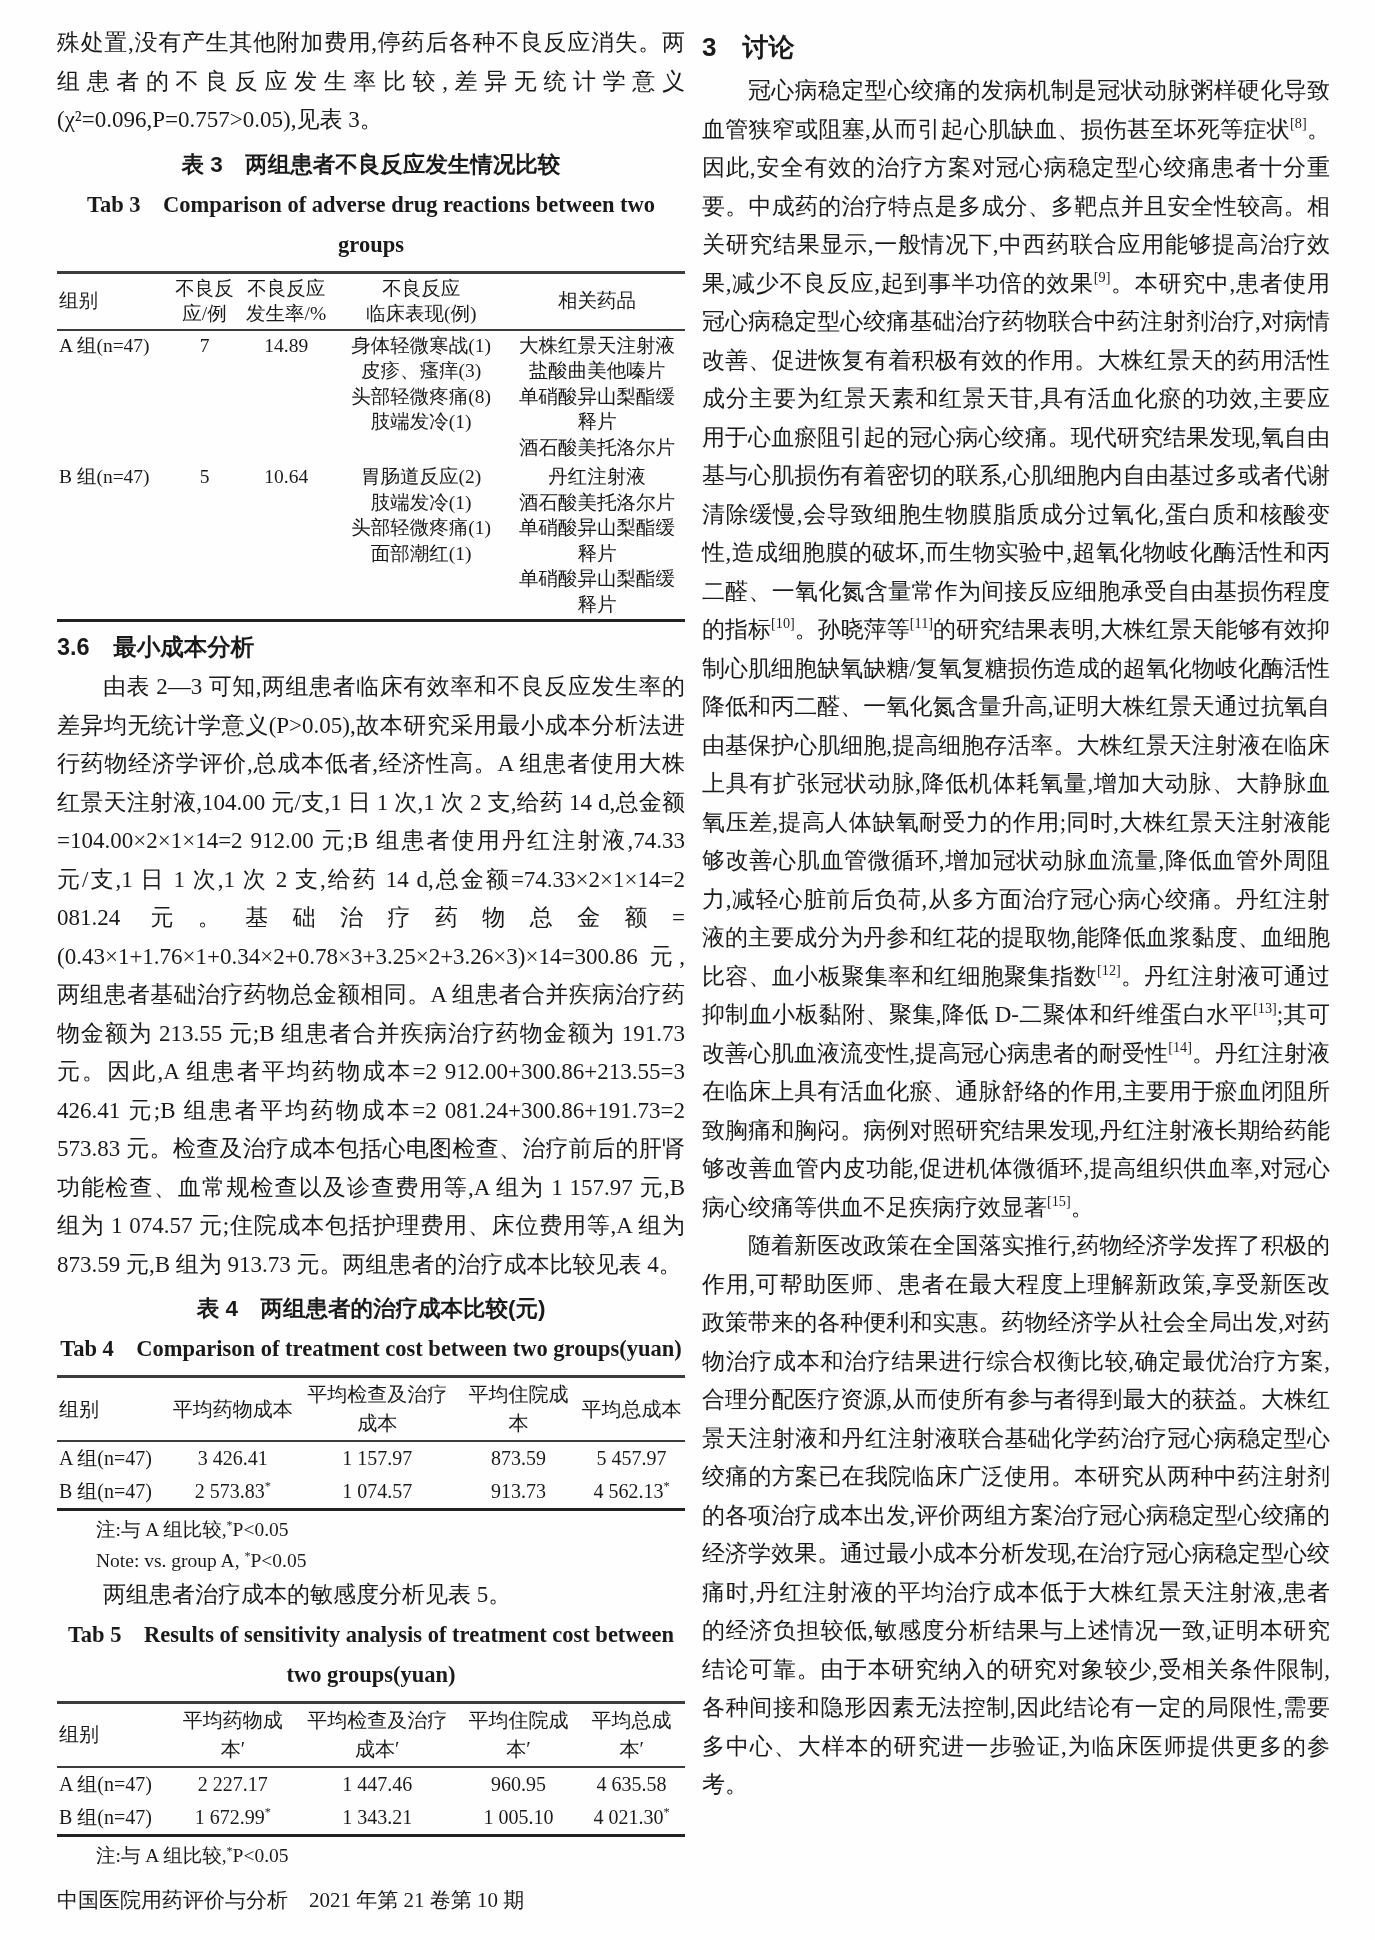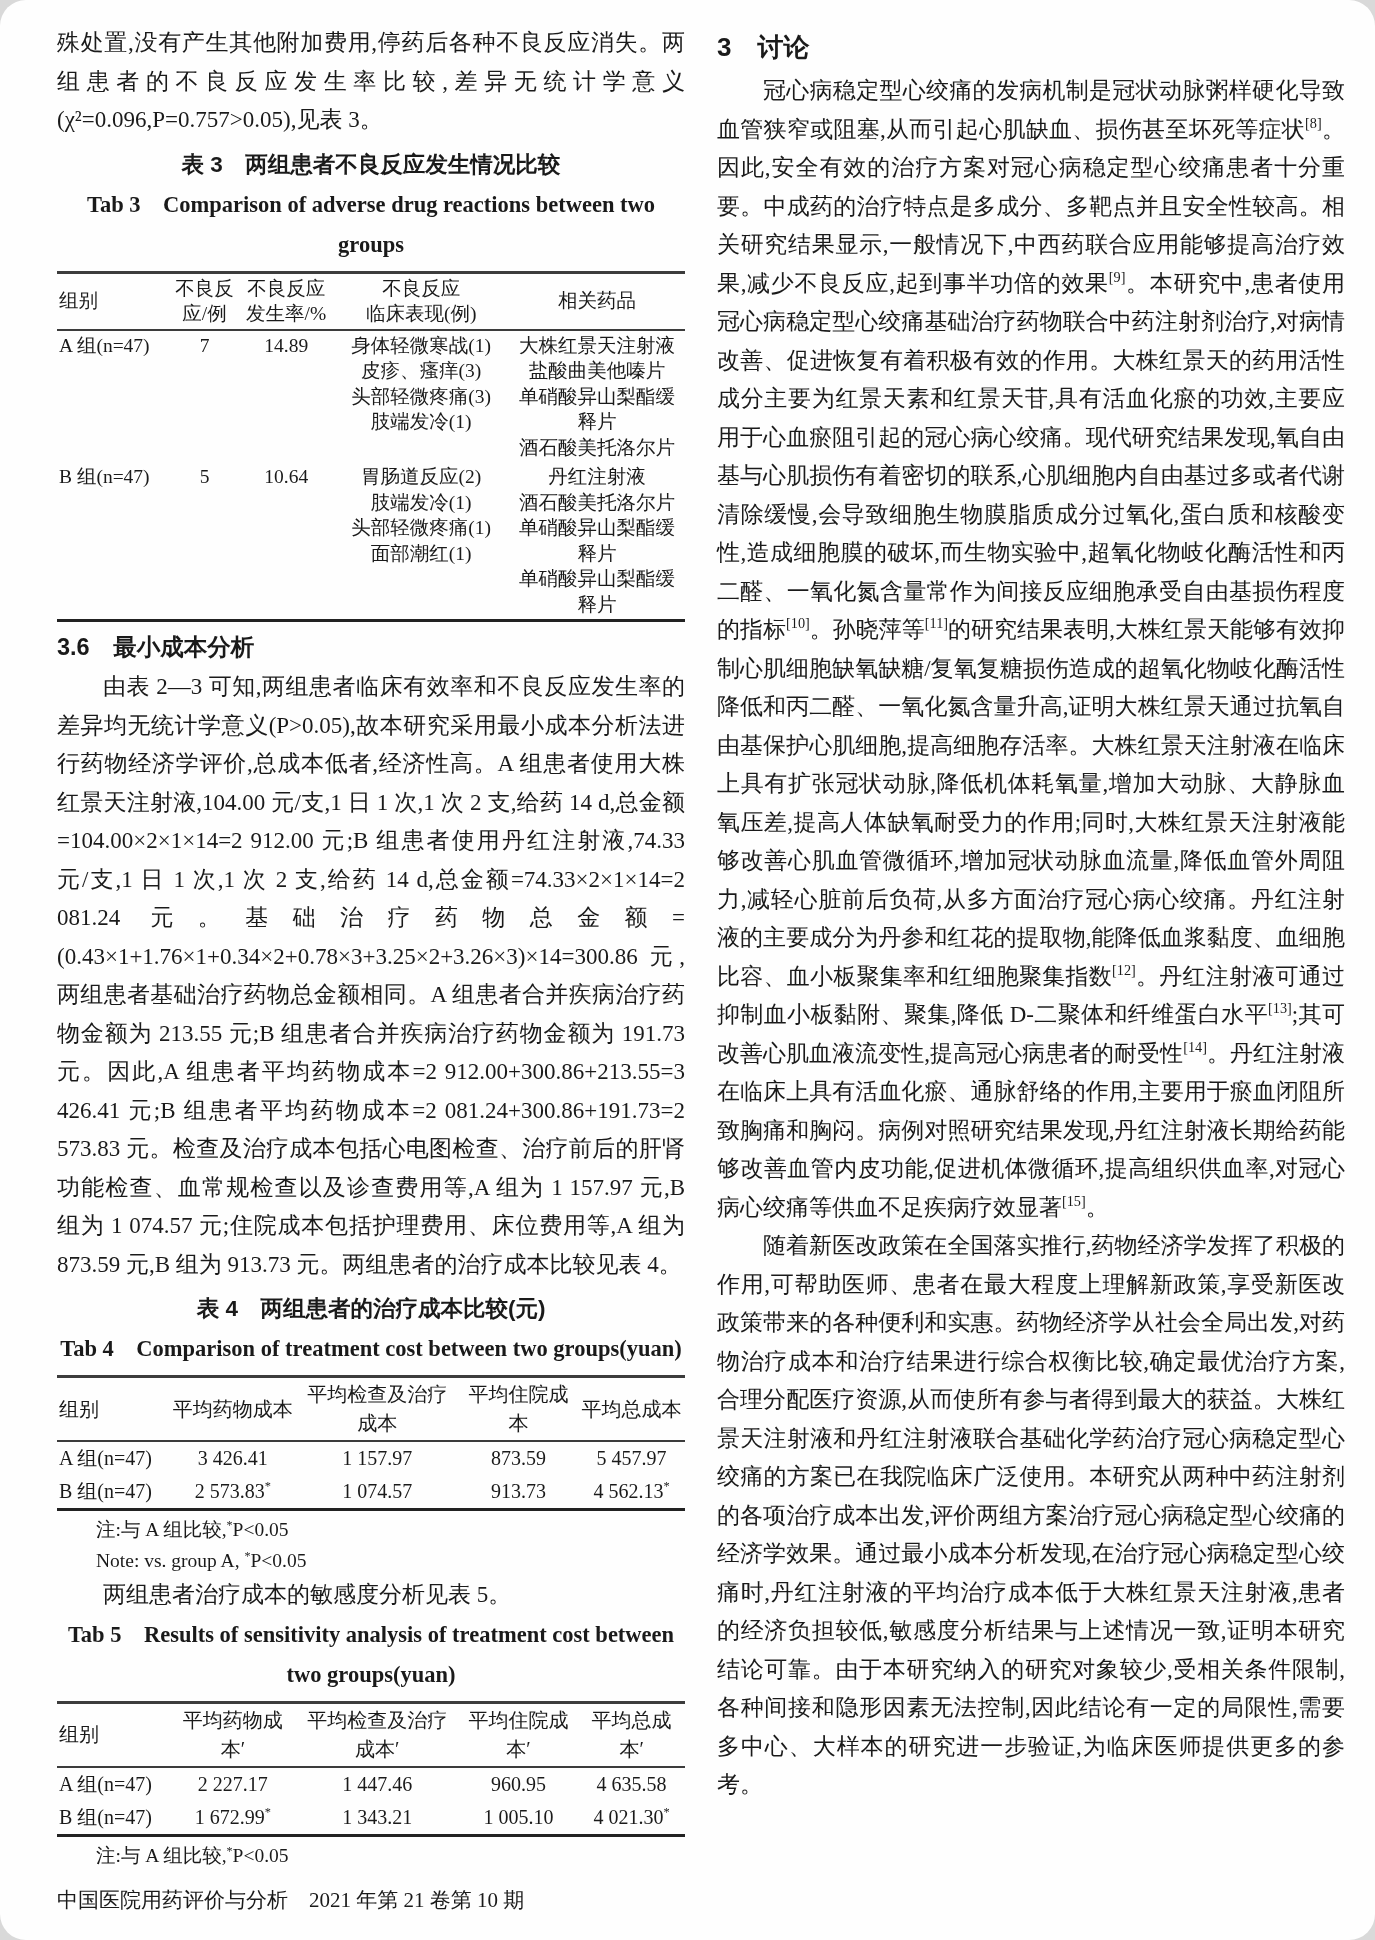--- a/index.html
+++ b/index.html
@@ -1,25 +1,24 @@
 <!DOCTYPE html>
 <html><head>
 <meta charset="utf-8">
 <style>
   * { margin:0; padding:0; box-sizing:border-box; }
   html,body { background:#d9d9d9; }
   .page {
     width:1375px; height:1940px; margin:0 auto; position:relative;
     background:#fefefe; color:#1a1a1a; overflow:hidden;
     font-family:"Liberation Serif","DejaVu Serif",serif;
-    border-radius:26px;
   }
   .col { position:absolute; top:24px; }
   .col-left  { left:57px;  width:628px; }
-  .col-right { left:717px; width:628px; }
+  .col-right { left:702px; width:628px; }
 
   .body-text { font-size:23px; line-height:38.5px; text-align:justify; text-justify:inter-ideograph; }
   p.para { text-indent:2em; }
   p.no-indent { text-indent:0; }
 
   .caption-zh {
     font-family:Liberation Sans, sans-serif; font-weight:700;
     font-size:22.5px; line-height:40px; text-align:center; margin-top:5px;
   }
   .caption-en { font-weight:700; font-size:22.5px; line-height:40px; text-align:center; }
@@ -102,21 +101,21 @@
             </td>
             <td>
               <div>7</div>
             </td>
             <td>
               <div>14.89</div>
             </td>
             <td>
               <div>身体轻微寒战(1)</div>
               <div>皮疹、瘙痒(3)</div>
-              <div>头部轻微疼痛(3)</div>
+              <div>头部轻微疼痛(8)</div>
               <div>肢端发冷(1)</div>
             </td>
             <td>
               <div>大株红景天注射液</div>
               <div>盐酸曲美他嗪片</div>
               <div>单硝酸异山梨酯缓释片</div>
               <div>酒石酸美托洛尔片</div>
             </td>
           </tr>
           <tr>

